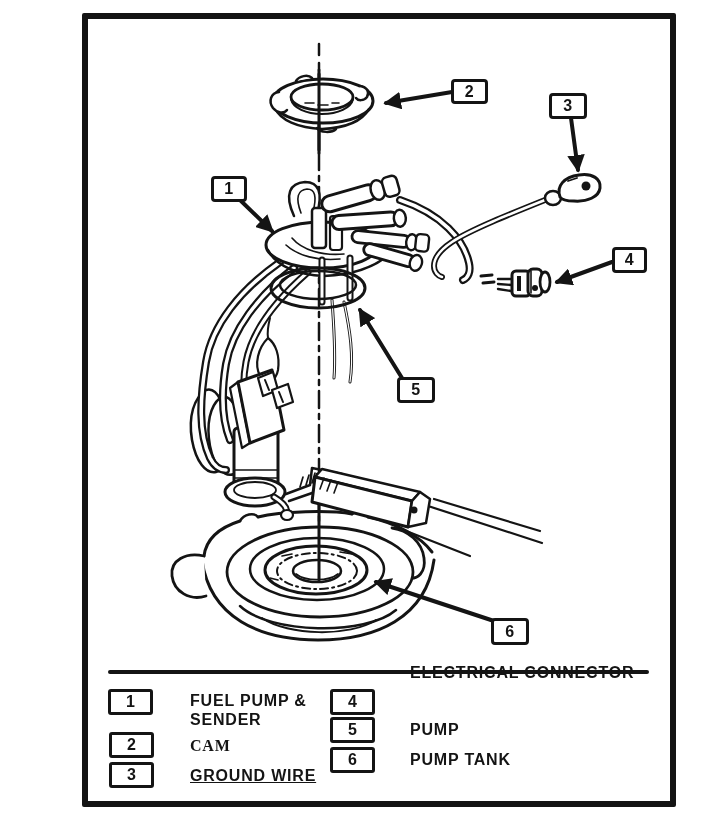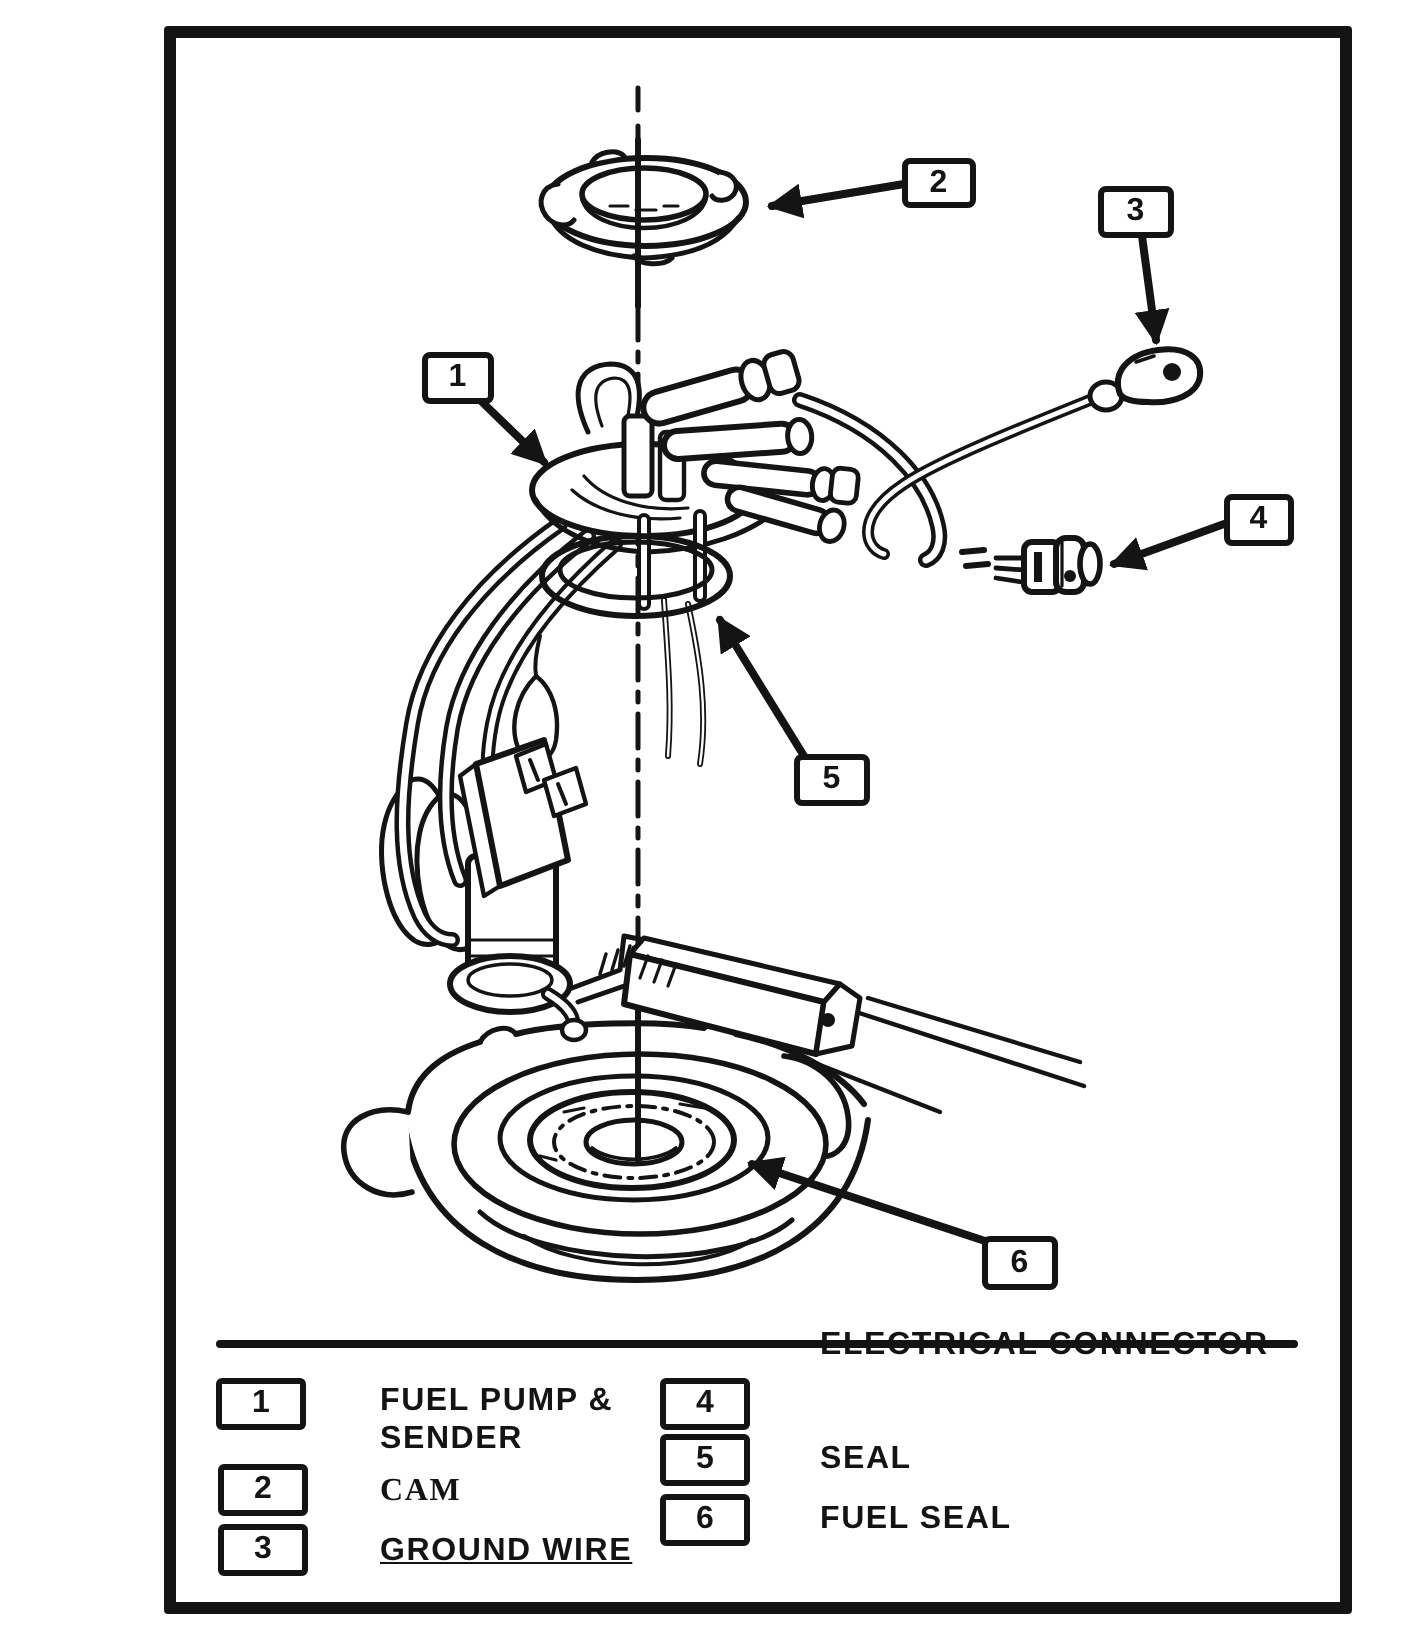--- a/index.html
+++ b/index.html
@@ -241,19 +241,19 @@
         <span>3</span>
       </div>
     <div class="legend-label" style="left:166px;top:766px;text-decoration:underline;">GROUND WIRE</div>
     <div class="legend-box" style="left:330px;top:689px;">
         <span>4</span>
       </div>
     <div class="legend-label" style="left:386px;top:663px;">ELECTRICAL CONNECTOR</div>
     <div class="legend-box" style="left:330px;top:717px;">
         <span>5</span>
       </div>
-    <div class="legend-label" style="left:386px;top:720px;">SEAL</div>
+    <div class="legend-label" style="left:386px;top:720px;">PUMP</div>
     <div class="legend-box" style="left:330px;top:747px;">
         <span>6</span>
       </div>
-    <div class="legend-label" style="left:386px;top:750px;">FUEL SEAL</div>
+    <div class="legend-label" style="left:386px;top:750px;">PUMP TANK</div>
   </div>
 </div>
 
 </body></html>

